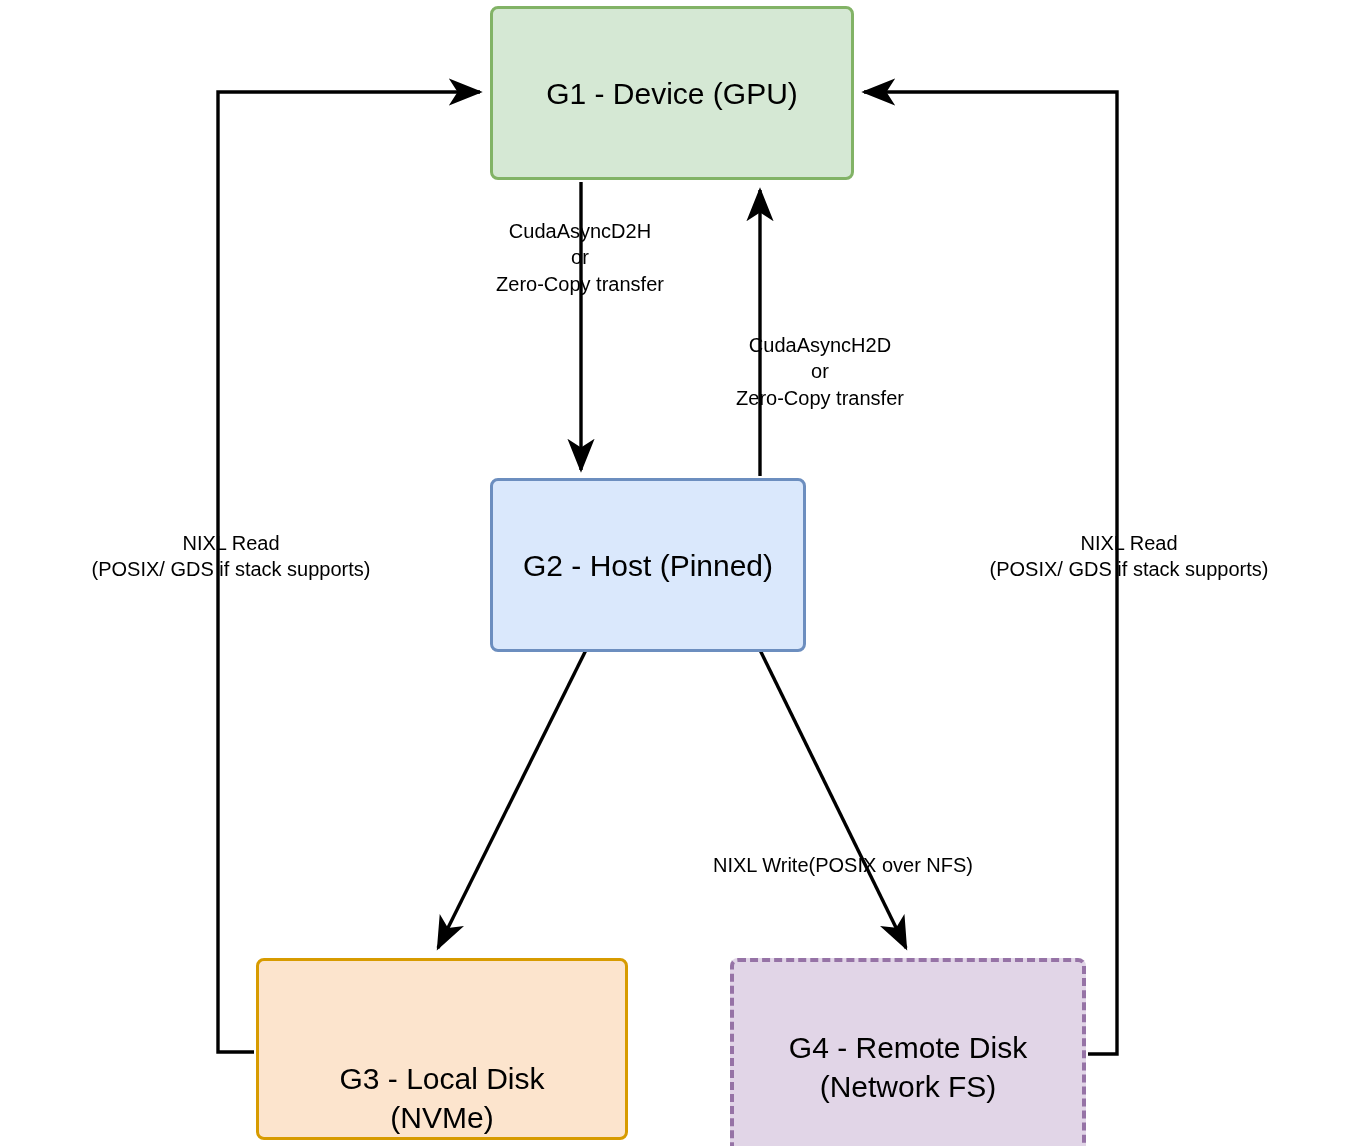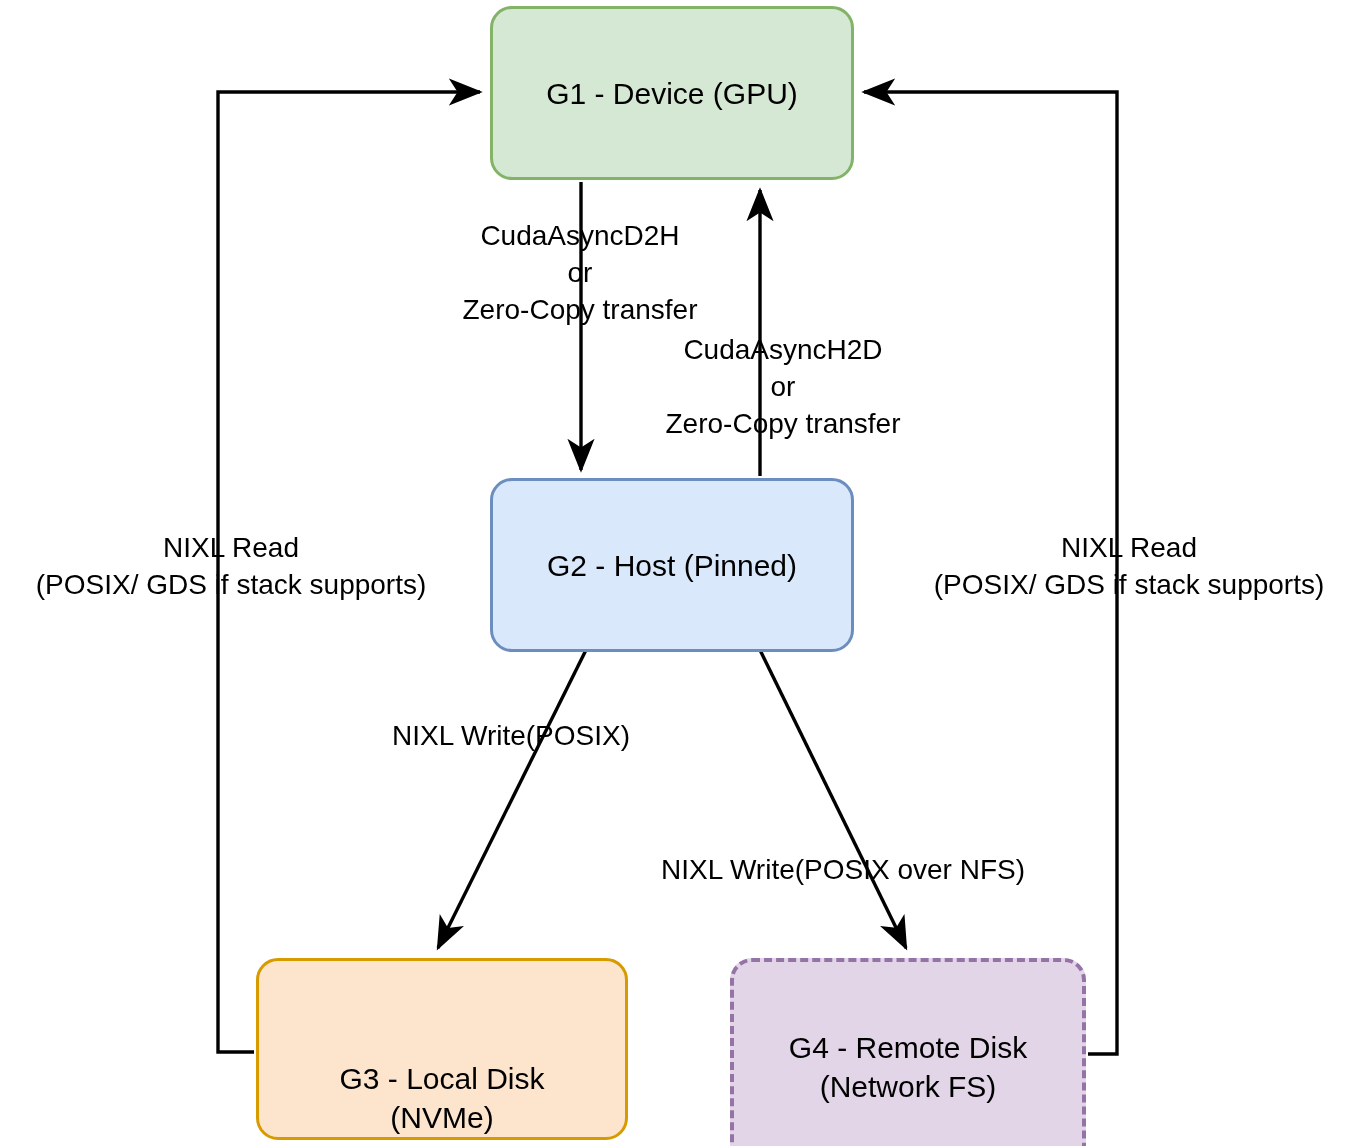--- a/index.html
+++ b/index.html
@@ -23,58 +23,58 @@
     height: 1146px;
     overflow: visible;
   }
   .node {
     position: absolute;
     box-sizing: border-box;
     display: flex;
     align-items: center;
     justify-content: center;
     text-align: center;
-    border-radius: 22px;
+    border-radius: 8px;
     border-width: 3px;
     border-style: solid;
     color: #000000;
     font-size: 30px;
     line-height: 1.30;
     white-space: pre-line;
     z-index: 3;
   }
   #node-g1 {
     left: 490px; top: 6px; width: 364px; height: 174px;
     background: #d5e8d4; border-color: #82b366;
   }
   #node-g2 {
-    left: 490px; top: 478px; width: 364px; height: 174px;
+    left: 490px; top: 478px; width: 316px; height: 174px;
     background: #dae8fc; border-color: #6c8ebf;
   }
   #node-g3 {
     left: 256px; top: 958px; width: 372px; height: 182px;
     background: #fce4cd; border-color: #d79b00; align-items: flex-end;
   }
   #node-g4 {
     left: 730px; top: 958px; width: 356px; height: 218px;
     background: #e1d5e7; border-color: #9673a6;
     border-style: dashed; border-width: 4px;
   }
   .edge-label {
     position: absolute;
     color: #000000;
-    font-size: 28px;
+    font-size: 20px;
     line-height: 1.32;
     white-space: pre-line;
     text-align: center;
     z-index: 2;
     background: transparent;
   }
   #label-d2h   { left: 420px; top: 218px; width: 320px; }
-  #label-h2d   { left: 623px; top: 332px; width: 320px; }
+  #label-h2d   { left: 660px; top: 332px; width: 320px; }
   #label-read-left  { left: -8px; top: 530px; width: 478px; }
   #label-read-right { left: 890px; top: 530px; width: 478px; text-align: center; }
   #label-write-posix { left: 346px; top: 718px; width: 330px; }
   #label-write-nfs   { left: 608px; top: 852px; width: 470px; text-align: center; }
 </style>
 </head>
 <body>
 
 <div id="canvas">
 
@@ -131,16 +131,15 @@
   <div id="label-d2h" class="edge-label">CudaAsyncD2H
 or
 Zero-Copy transfer</div>
   <div id="label-h2d" class="edge-label">CudaAsyncH2D
 or
 Zero-Copy transfer</div>
   <div id="label-read-left" class="edge-label">NIXL Read
 (POSIX/ GDS if stack supports)</div>
   <div id="label-read-right" class="edge-label">NIXL Read
 (POSIX/ GDS if stack supports)</div>
-  <div id="label-write-posix" class="edge-label">NIXL Write(POSIX)</div>
   <div id="label-write-nfs" class="edge-label">NIXL Write(POSIX over NFS)</div>
 
 </div>
 
 </body></html>

